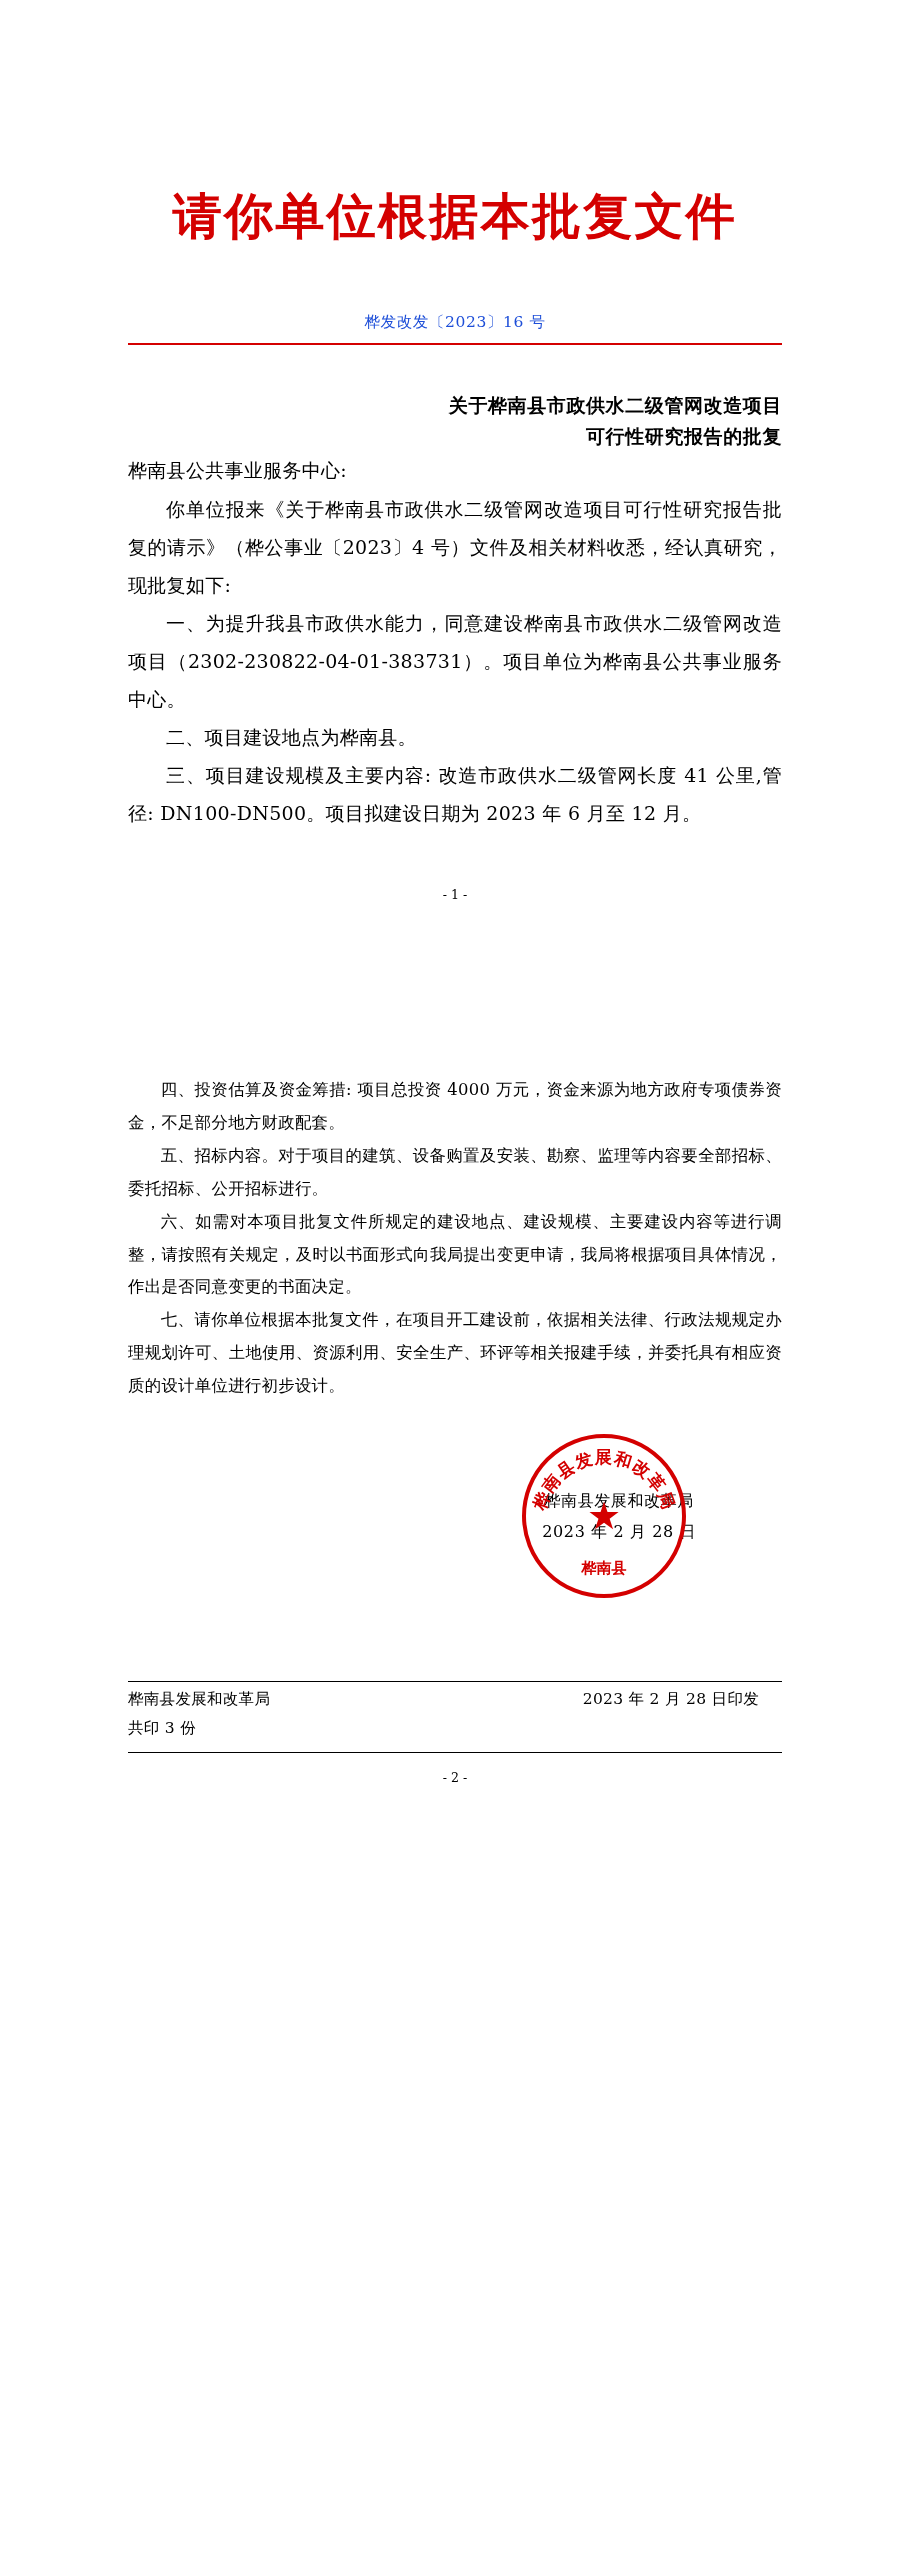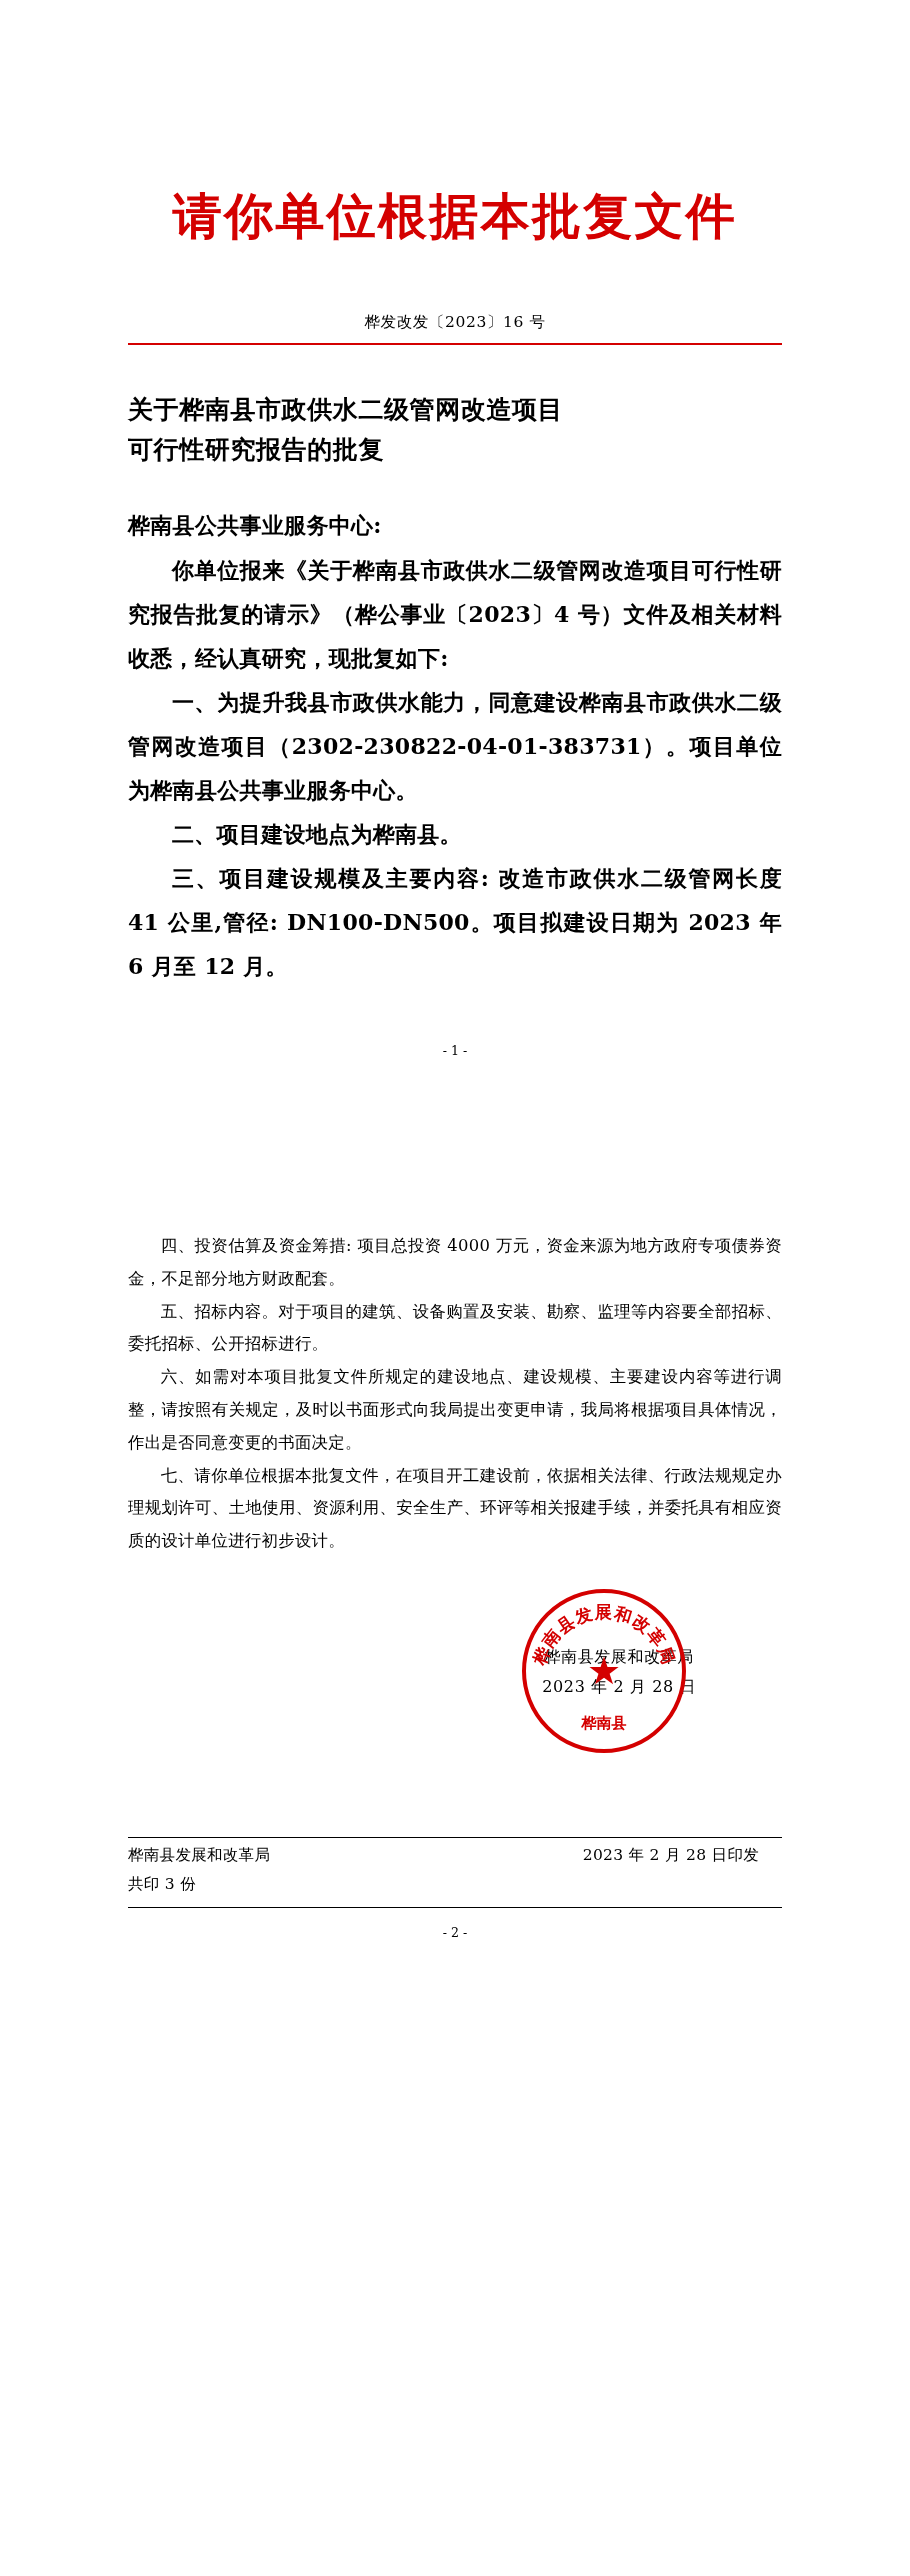--- a/index.html
+++ b/index.html
@@ -36,47 +36,45 @@
     font-size: 49px;
     letter-spacing: 2.3px;
     line-height: 1.12;
     white-space: nowrap;
   }
   .doc-number {
     margin-top: 68px;
     text-align: center;
     font-size: 15.5px;
     letter-spacing: 0.6px;
-    color: #000000;
+    color: #1d4ed8;
   }
   .red-rule {
     margin-top: 10.3px;
     height: 1.7px;
     background: #d40000;
     width: 100%;
   }
 
   
   .subject {
     margin-top: 45px;
-    text-align: left;
-    font-weight: bold;
-    font-size: 25px;
+    text-align: right;
+    font-weight: bold;
+    font-size: 19px;
     line-height: 1.62;
     letter-spacing: 0.6px;
   }
 
   
   .body-block {
-    margin-top: 32px;
-    font-size: 22px;
+    font-size: 19px;
     line-height: 2.0;
     letter-spacing: 0.3px;
     text-align: justify;
-    font-weight: bold;
   }
   .addressee {
     margin-bottom: 1.1px;
   }
   .para {
     text-indent: 2em;
     margin: 0;
   }
 
   

